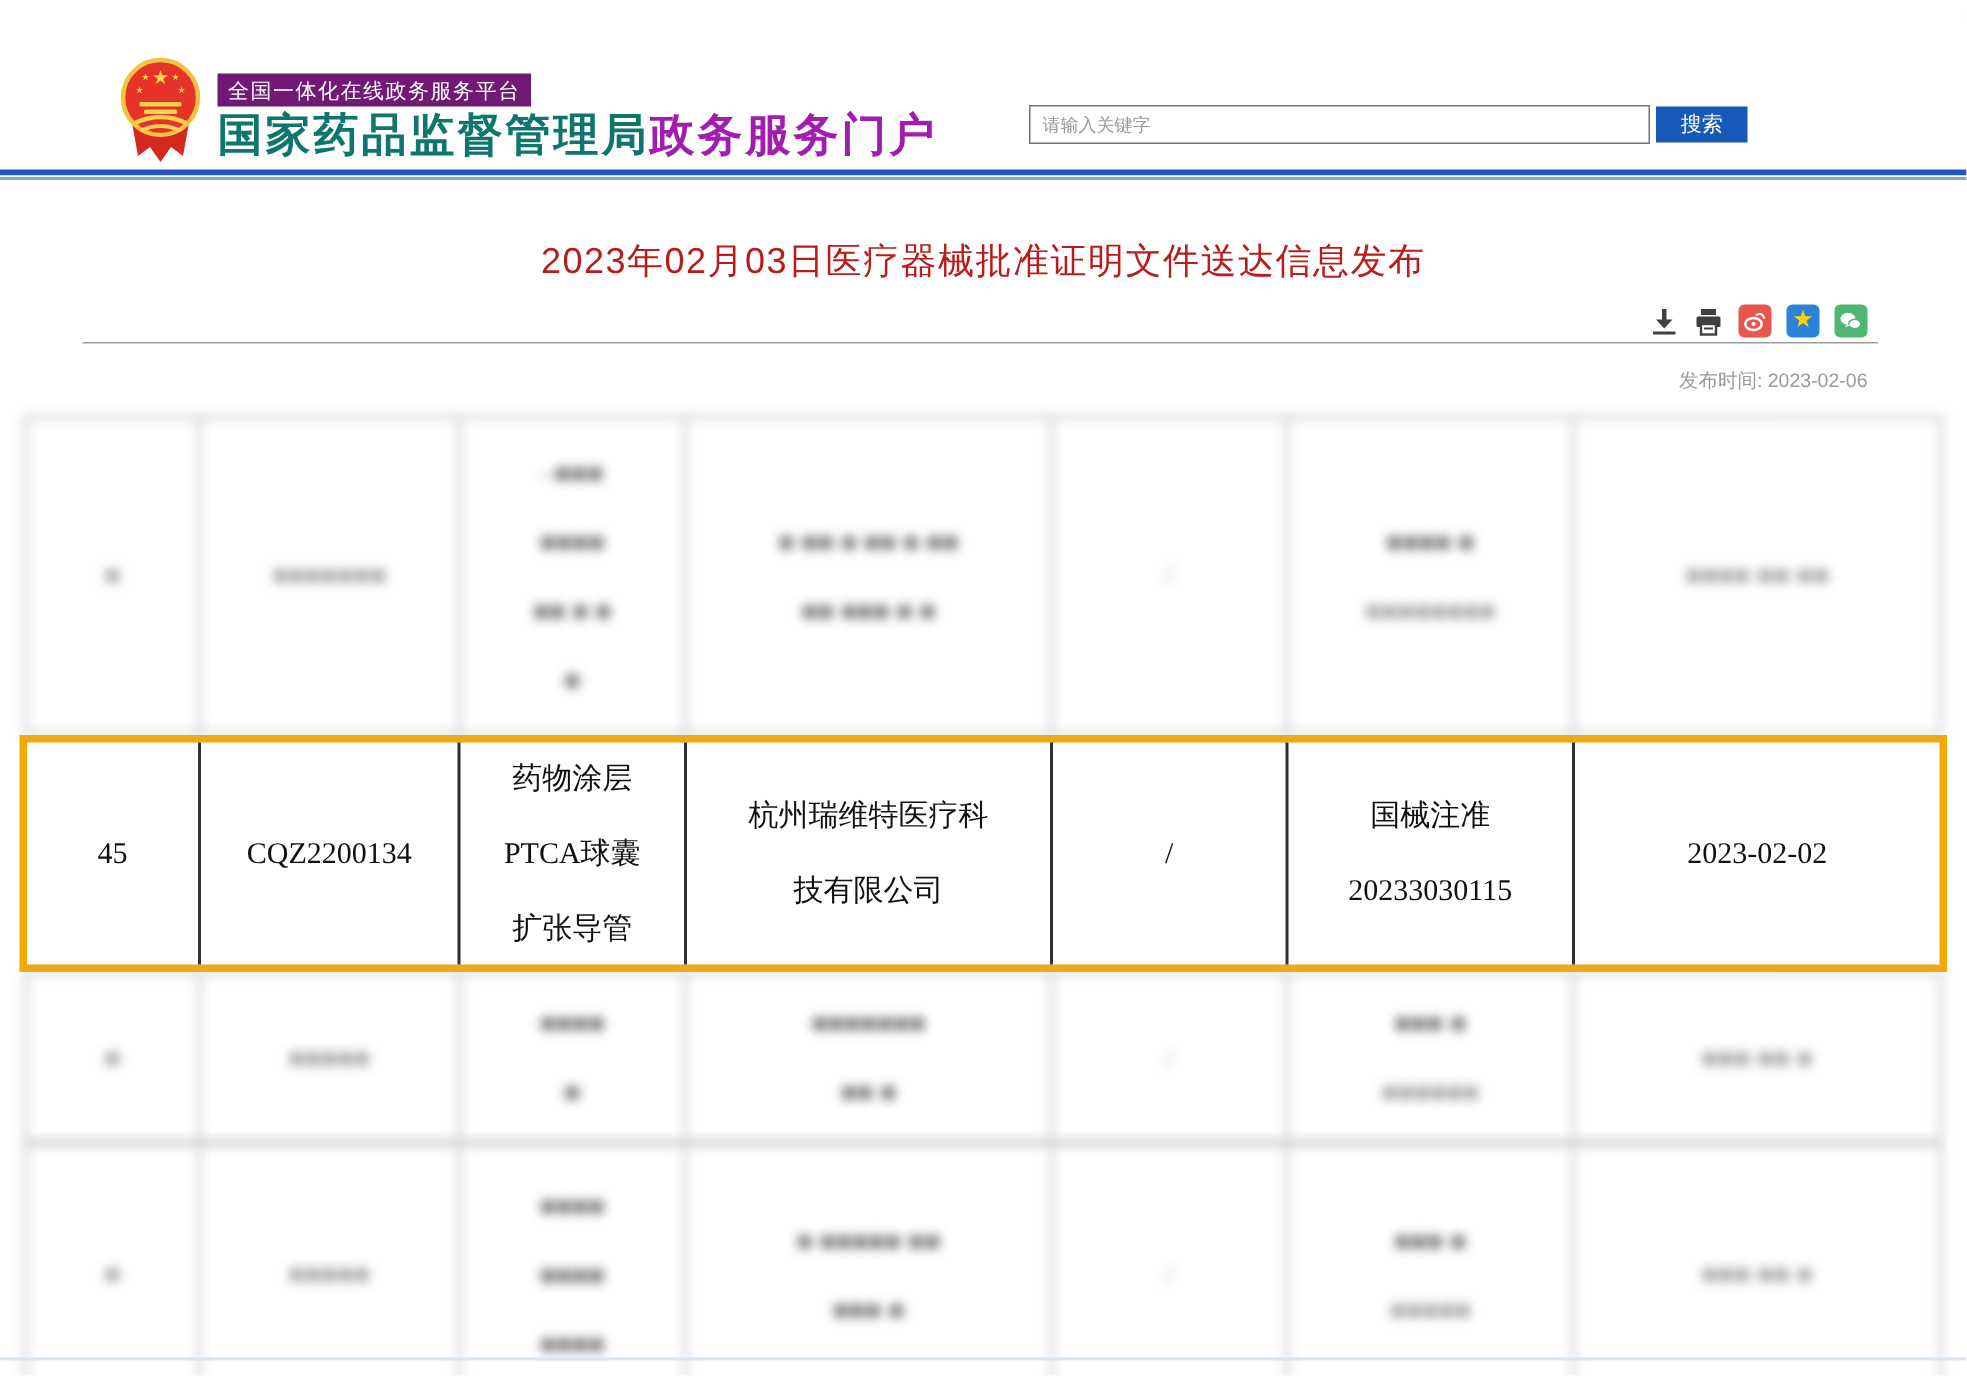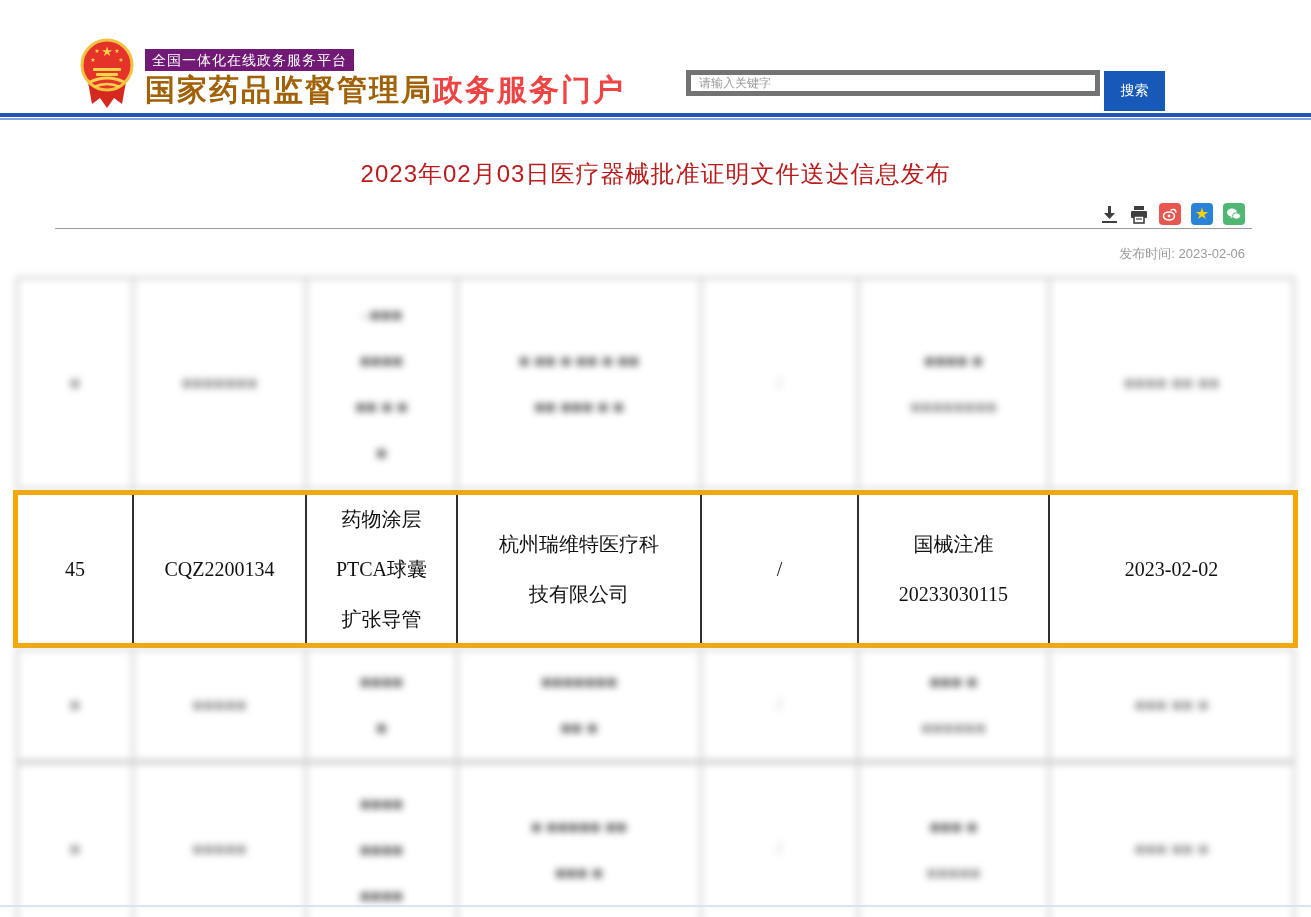--- a/index.html
+++ b/index.html
@@ -8,27 +8,27 @@
   .page { position:relative; width:1311px; height:917px; background:#fff; }
 
   
   .topline { position:absolute; top:10px; left:0; right:0; height:1px; background:#e4e4e4; }
   .header { position:absolute; top:10px; left:0; right:0; height:103px; background:#fff; }
   .emblem { position:absolute; left:80px; top:28px; width:54px; height:72px; }
   .badge { position:absolute; left:145px; top:39px; height:22px; line-height:22px;
     padding:0 7px; background:#701a75; color:#fff; font-size:14px; letter-spacing:1px; }
   .site-title { position:absolute; left:145px; top:60px; font-size:30px; font-weight:bold;
     letter-spacing:2px; white-space:nowrap; }
-  .site-title .blue { color:#a16207; }
-  .site-title .orange { color:#ef4444;text-align:right; }
+  .site-title .blue { color:#0f766e; }
+  .site-title .orange { color:#a21caf;text-align:right; }
   .search-wrap { position:absolute; left:686px; top:60px; }
-  .search-input { width:414px; height:26px; border:5px solid #737373; font-size:12px;
+  .search-input { width:414px; height:26px; border:1px solid #737373; font-size:12px;
     color:#666; padding:0 8px; outline:none; }
   .search-input::placeholder { color:#999; }
-  .search-btn { position:absolute; left:1104px; top:61px; width:61px; height:40px;
+  .search-btn { position:absolute; left:1104px; top:61px; width:61px; height:24px;
     background:#1659b8; color:#fff; border:none; font-size:14px; cursor:pointer; }
   .blueline { position:absolute; top:113px; left:0; right:0; height:7px; }
   .blueline .b1 { height:4px; background:#2257b8; }
   .blueline .b2 { height:1px; background:#fff; }
   .blueline .b3 { height:2px; background:#7fa6dd; }
 
   
   .article-title { position:absolute; top:158px; left:0; right:0; text-align:center;
     font-size:24px; font-weight:500; color:#b91c1c; letter-spacing:1px; }
   .toolbar { position:absolute; top:203px; right:66px; display:flex; align-items:center; gap:10px; }

